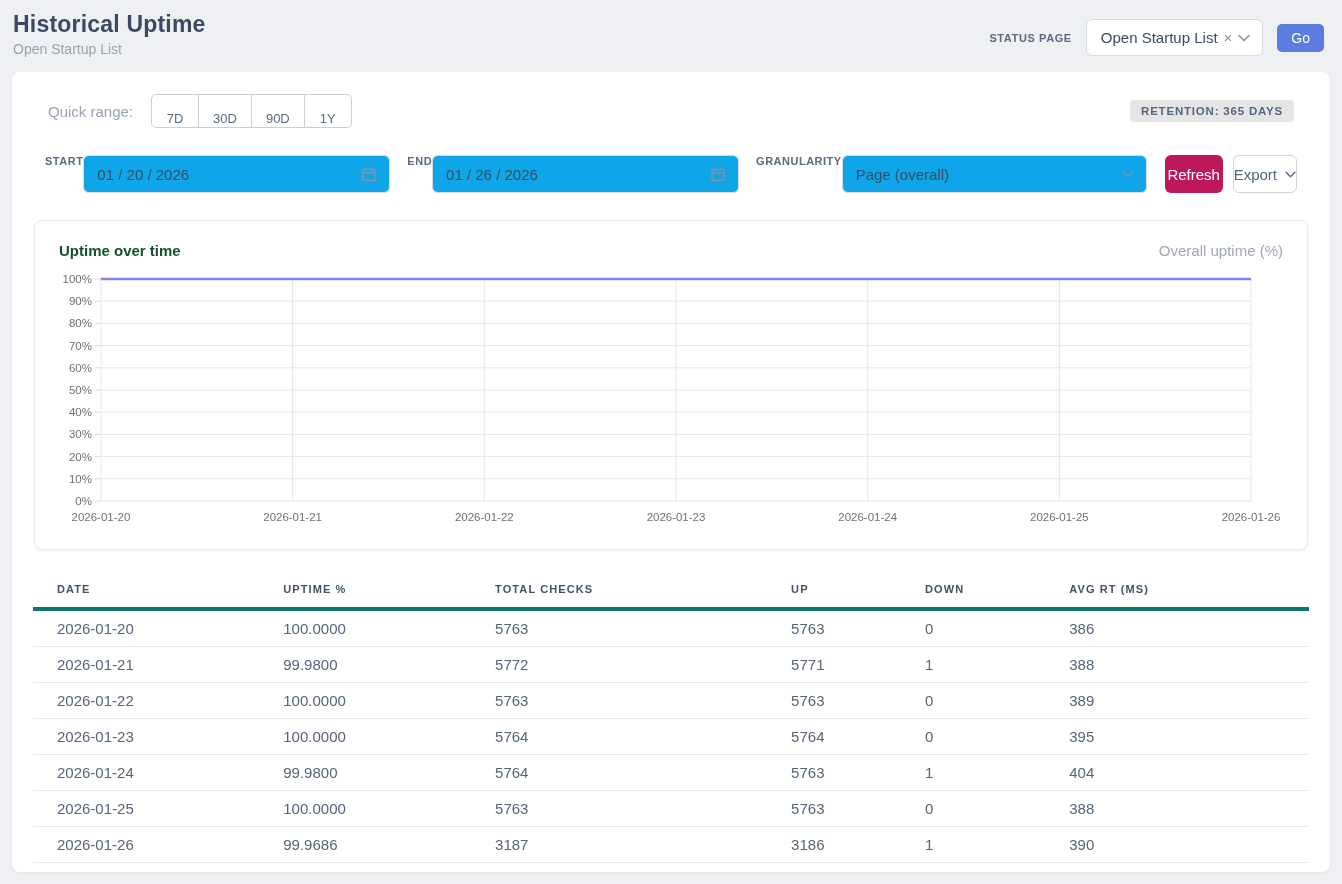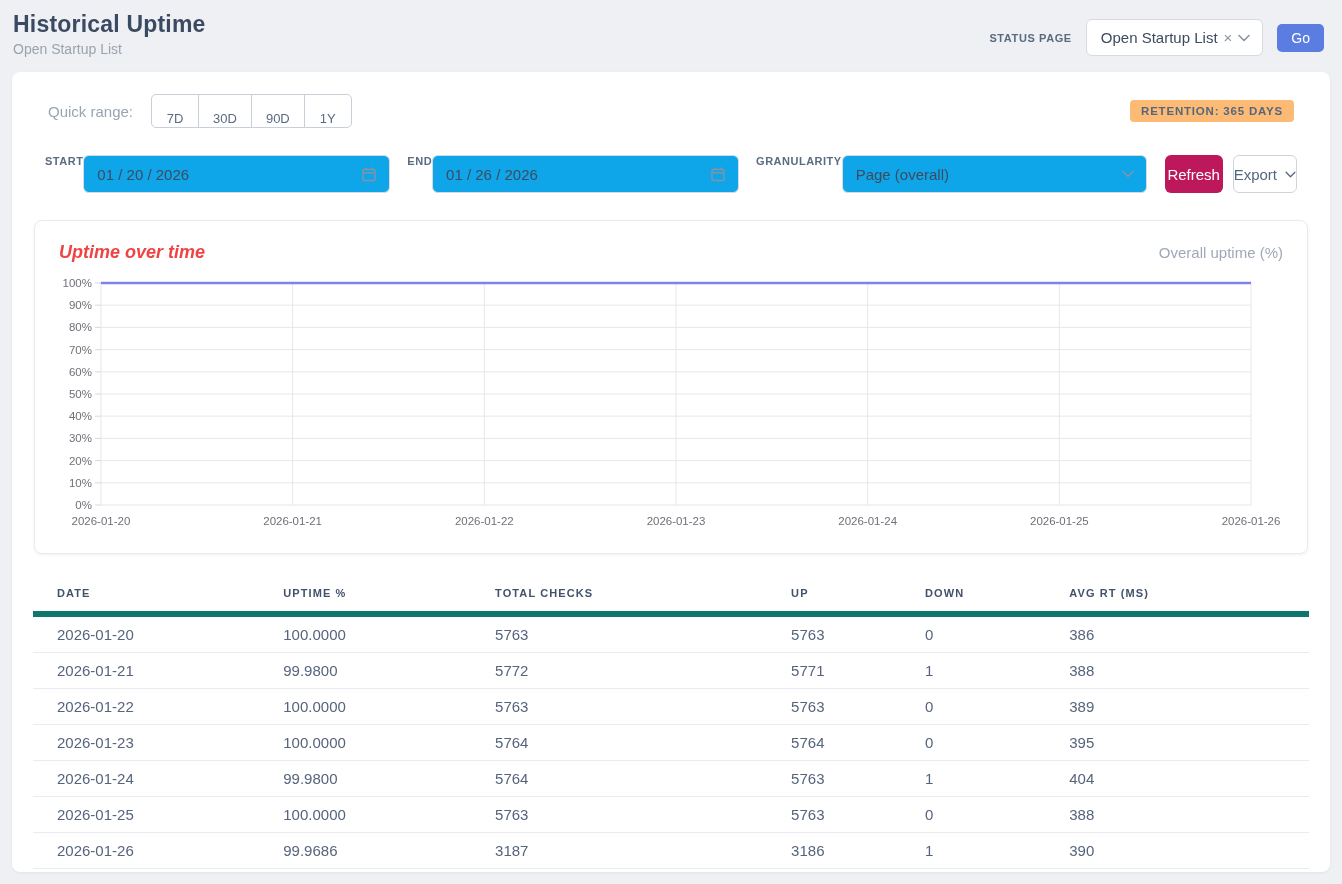--- a/index.html
+++ b/index.html
@@ -49,21 +49,21 @@
   .quick-label { font-size: 15px; color: #9aa4b2; }
   .seg-group { display: flex; }
   .seg-btn {
     background: #fff; border: 1px solid #c9cfd8; color: #5a6b82;
     font-size: 13px; font-family: inherit; padding: 16px 14px; height: 27px;
     margin-left: -1px; cursor: pointer; min-width: 48px;
   }
   .seg-btn:first-child { border-radius: 5px 0 0 5px; margin-left: 0; }
   .seg-btn:last-child { border-radius: 0 5px 5px 0; }
   .retention-badge {
-    background: #fdba74; color: #55677f; font-size: 11.5px; font-weight: 600;
+    background: #e5e5e5; color: #55677f; font-size: 11.5px; font-weight: 600;
     letter-spacing: 0.8px; padding: 5px 11px; border-radius: 4px;
   }
 
   
   .filter-row { display: flex; align-items: flex-end; margin-top: 27px; padding: 0 12px; gap: 17px; }
   .field { display: flex; flex-direction: row; }
   .field-label { font-size: 11px; font-weight: 600; letter-spacing: 0.5px; color: #5a6b82; margin-bottom: 7px; }
   .text-input, .select-input {
     height: 38px; border: 1px solid #d6dae1; border-radius: 6px; background: #0ea5e9;
     display: flex; align-items: center; justify-content: space-between;
@@ -84,29 +84,29 @@
     margin-left: -7px;
   }
 
   
   .chart-card {
     border: 1px solid #e8eaee; border-radius: 8px;
     box-shadow: 0 1px 3px rgba(30,40,60,0.07);
     margin: 27px 1px 0 1px; padding: 21px 24px 16px 24px;
   }
   .chart-head { display: flex; justify-content: space-between; align-items: center; margin-bottom: 12px; }
-  .chart-title { font-size: 18px; font-weight: 700; color: #ef4444; font-style: italic; }
+  .chart-title { font-size: 15px; font-weight: 700; color: #14532d; }
   .chart-legend { font-size: 15px; color: #a0a8b8; }
   .chart-svg { display: block; width: 100%; height: 262px; }
 
   
   .uptime-table { width: 100%; border-collapse: collapse; margin-top: 25px; }
   .uptime-table th {
     text-align: left; font-size: 11px; font-weight: 700; letter-spacing: 1.1px;
-    color: #42526b; padding: 8px 4px 12px 4px; border-bottom: 6px solid #0f766e;
+    color: #42526b; padding: 8px 4px 12px 4px; border-bottom: 4px solid #0f766e;
     text-transform: uppercase;
   }
   .uptime-table td {
     font-size: 15px; color: #56647c; padding: 9px 4px;
     border-bottom: 1px solid #e9ebef;
   }
   .uptime-table th:first-child, .uptime-table td:first-child { padding-left: 24px; }
 </style>
 </head>
 <body>

